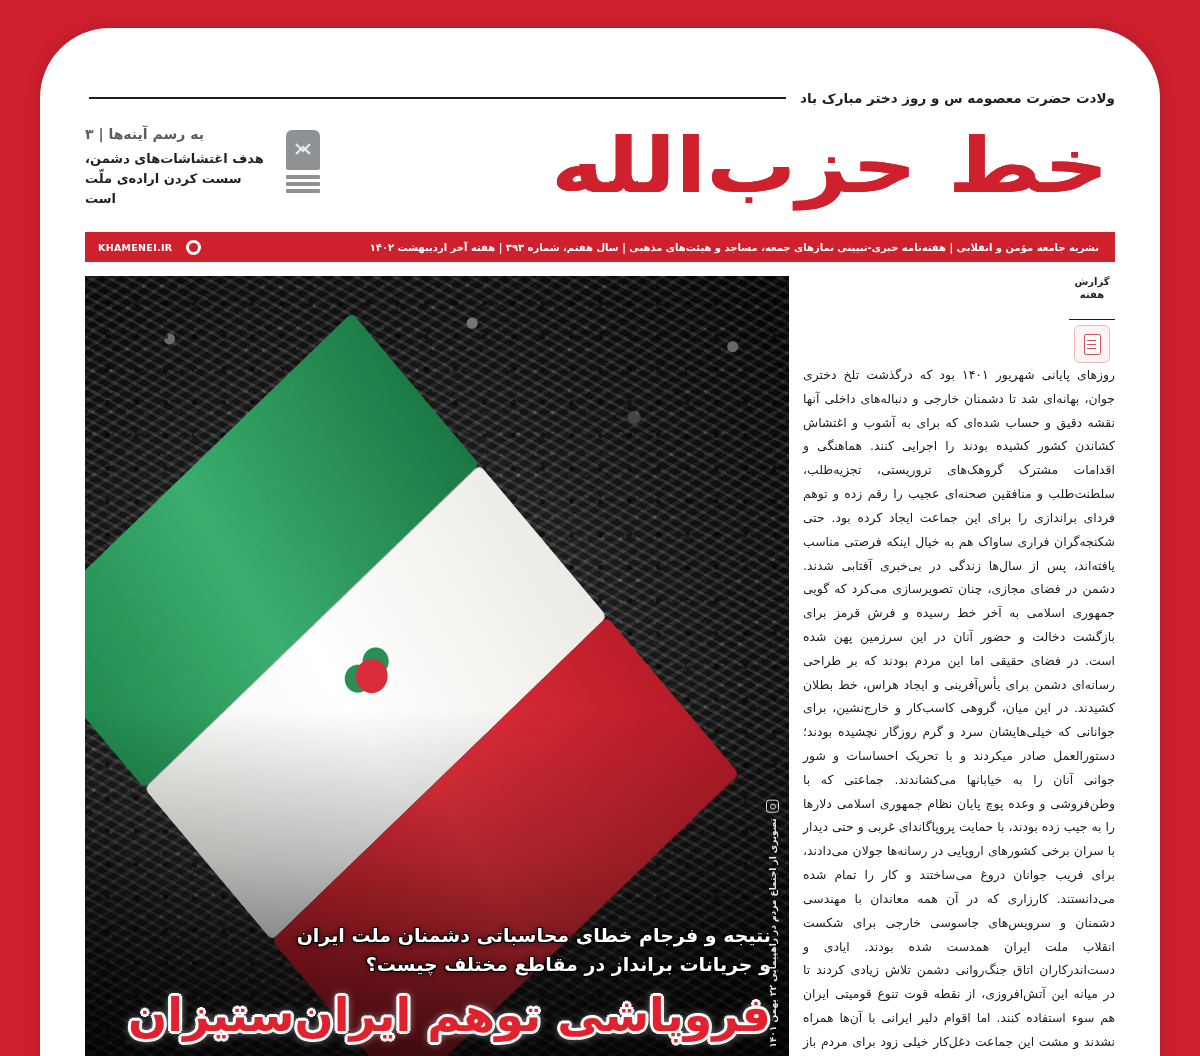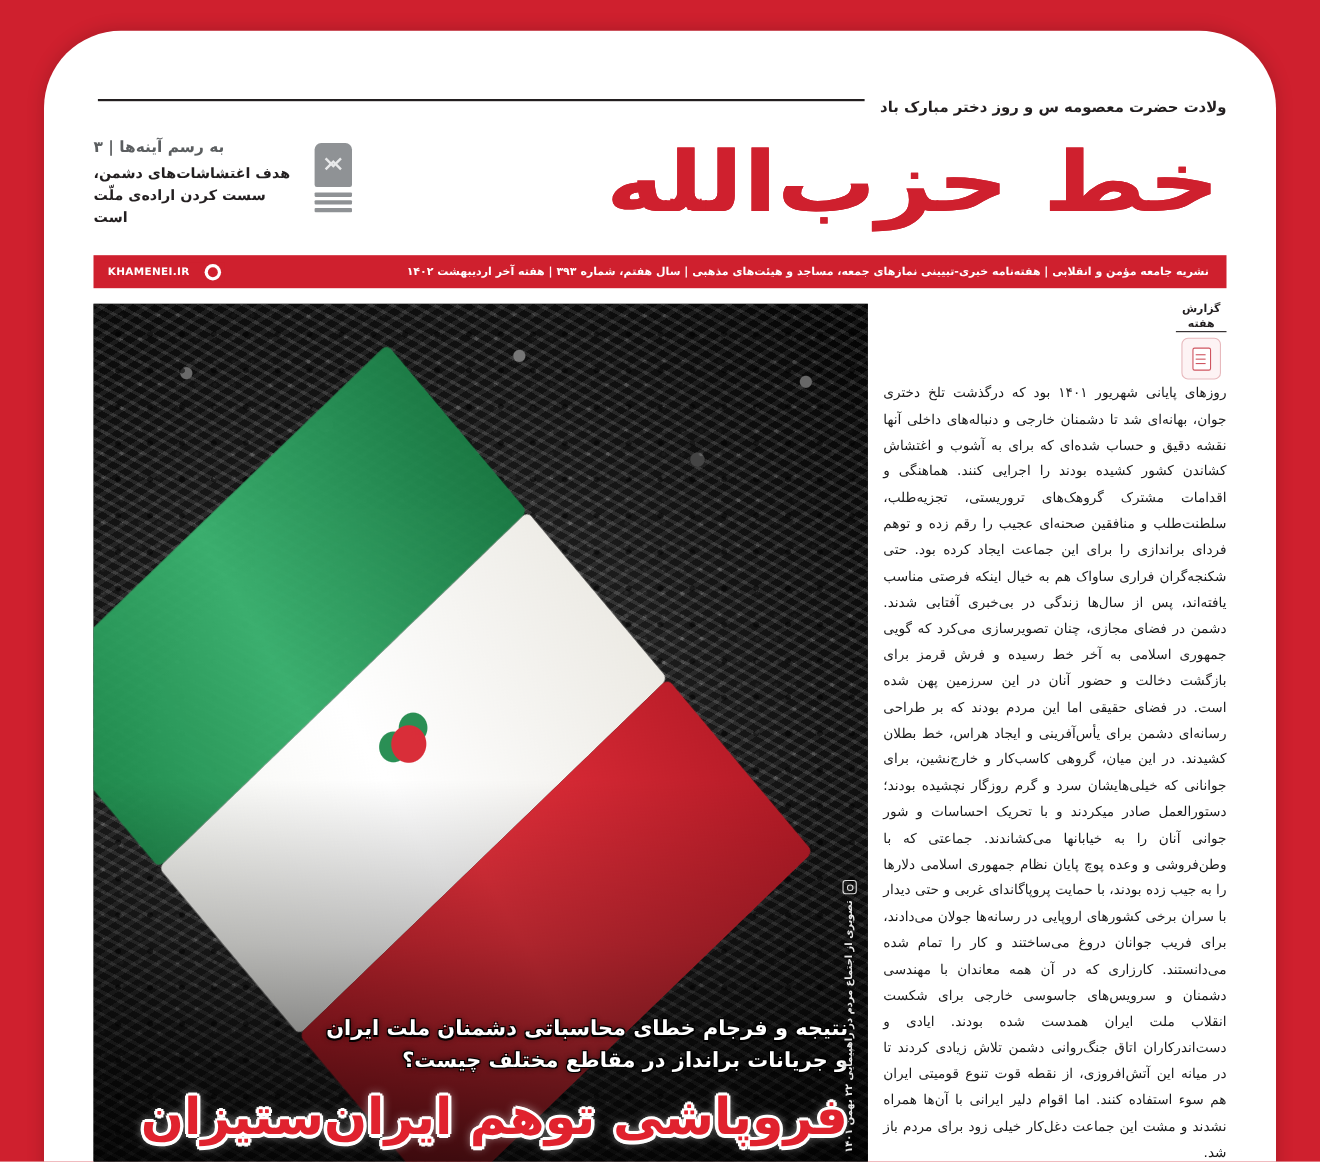--- a/index.html
+++ b/index.html
@@ -21,21 +21,21 @@
     overflow:hidden;
   }
   .inner{
     position:absolute;
     left:0; top:0; right:0; bottom:0;
     padding:0 45px;
   }
 
   
   .occasion-row{
-    display:flex;align-items:flex-start;
+    display:flex;align-items:center;
     gap:14px;
     margin-top:62px;
     direction:rtl;
   }
   .occasion-text{
     font-size:13.5px;
     color:#231f20;
     font-weight:600;
     white-space:nowrap;
     letter-spacing:.2px;
@@ -175,21 +175,21 @@
   .article-head{
     display:flex;direction:rtl;align-items:flex-start;gap:8px;
   }
   .report-badge{
     flex:0 0 46px;
     text-align:center;
   }
   .report-badge .rb-label{
     font-size:10px;font-weight:bold;color:#231f20;line-height:1.25;
     border-bottom:1.5px solid #231f20;
-    padding-bottom:0;
+    padding-bottom:18px;
     display:block;
   }
   .rb-icon{
     margin:5px auto 0 auto;
     width:34px;height:36px;
     border:1.5px solid #e7b9bd;
     border-radius:6px;
     background:#fdf3f4;
     display:flex;align-items:center;justify-content:center;
   }

